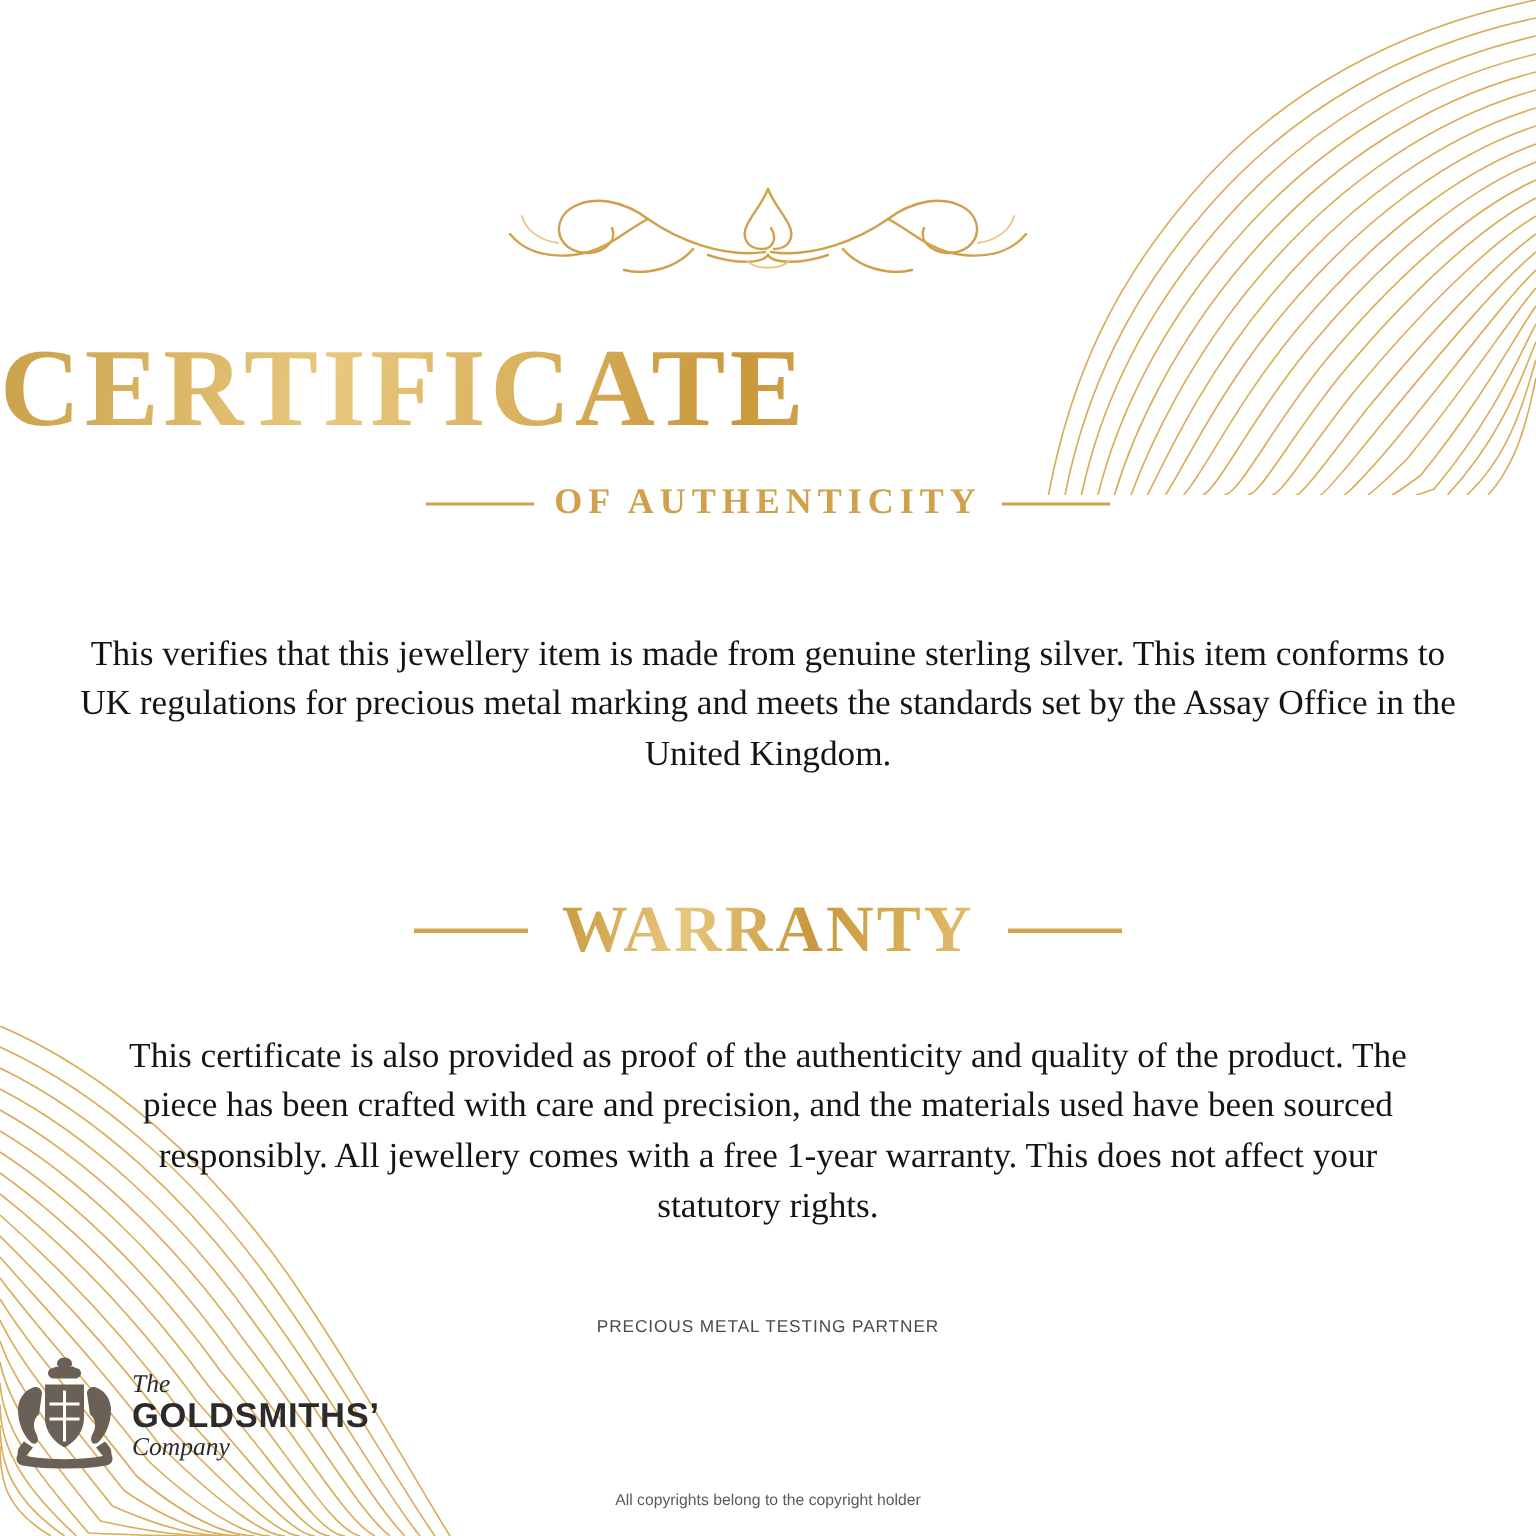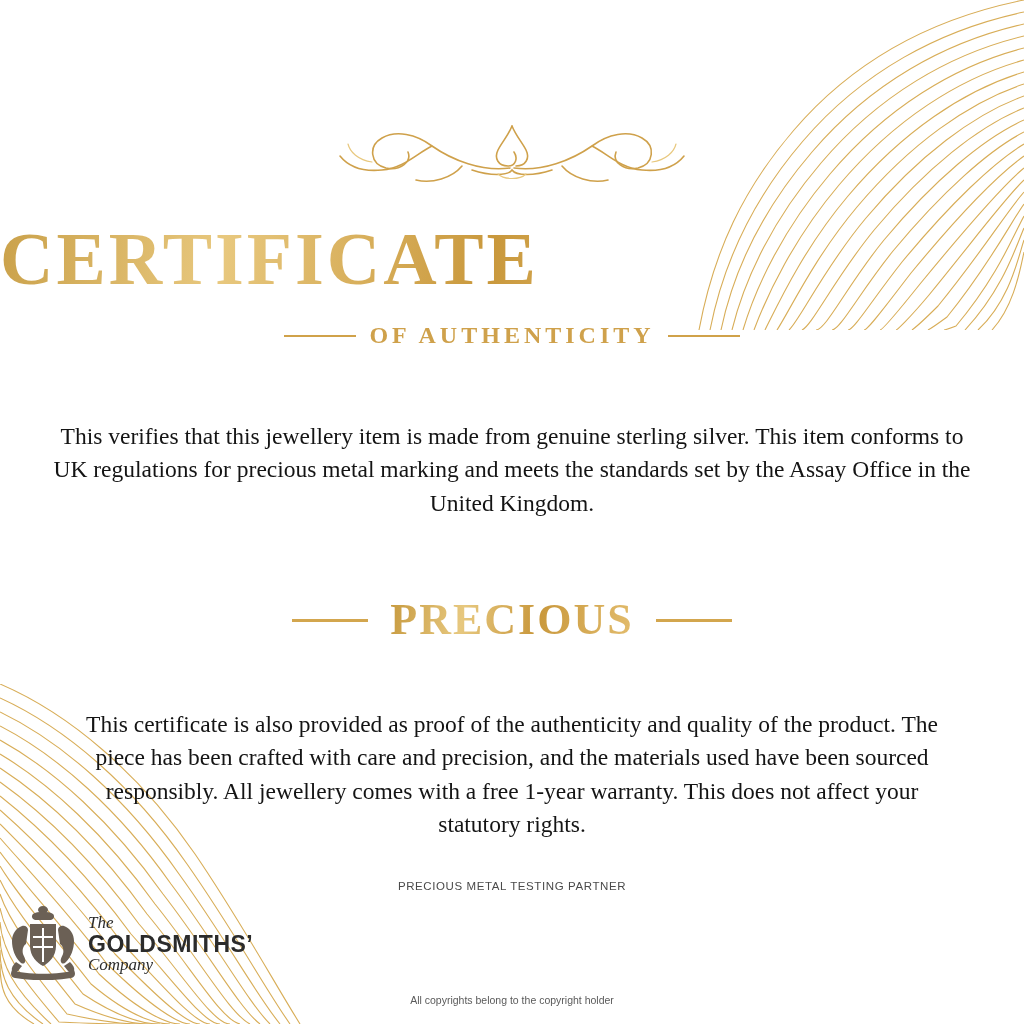--- a/index.html
+++ b/index.html
@@ -83,21 +83,21 @@
     left: 50%;
     transform: translateX(-50%);
     width: 920px;
     text-align: center;
     font-family: "Liberation Serif", serif;
     font-size: 23.5px;
     line-height: 1.42;
     color: #141414;
   }
   .para-1 { top: 420px; }
-  .para-2 { top: 708px; width: 900px; }
+  .para-2 { top: 688px; width: 900px; }
 
   
   .warranty-row {
     position: absolute;
     top: 598px;
     left: 0;
     width: 100%;
     display: flex;
     align-items: center;
     justify-content: center;
@@ -260,21 +260,21 @@
   <div class="subtitle-row">
     <span class="subtitle-rule"></span>
     <span class="subtitle">OF AUTHENTICITY</span>
     <span class="subtitle-rule"></span>
   </div>
 
   <div class="body-text para-1">This verifies that this jewellery item is made from genuine sterling silver. This item conforms to UK regulations for precious metal marking and meets the standards set by the Assay Office in the United Kingdom.</div>
 
   <div class="warranty-row">
     <span class="warranty-rule"></span>
-    <span class="warranty-title">PRECIOUS</span>
+    <span class="warranty-title">WARRANTY</span>
     <span class="warranty-rule"></span>
   </div>
 
   <div class="body-text para-2">This certificate is also provided as proof of the authenticity and quality of the product. The piece has been crafted with care and precision, and the materials used have been sourced responsibly. All jewellery comes with a free 1-year warranty. This does not affect your statutory rights.</div>
 
   <div class="footer">
     <div class="partner-label">PRECIOUS METAL TESTING PARTNER</div>
 
     <div class="logo-row">
       <span>

